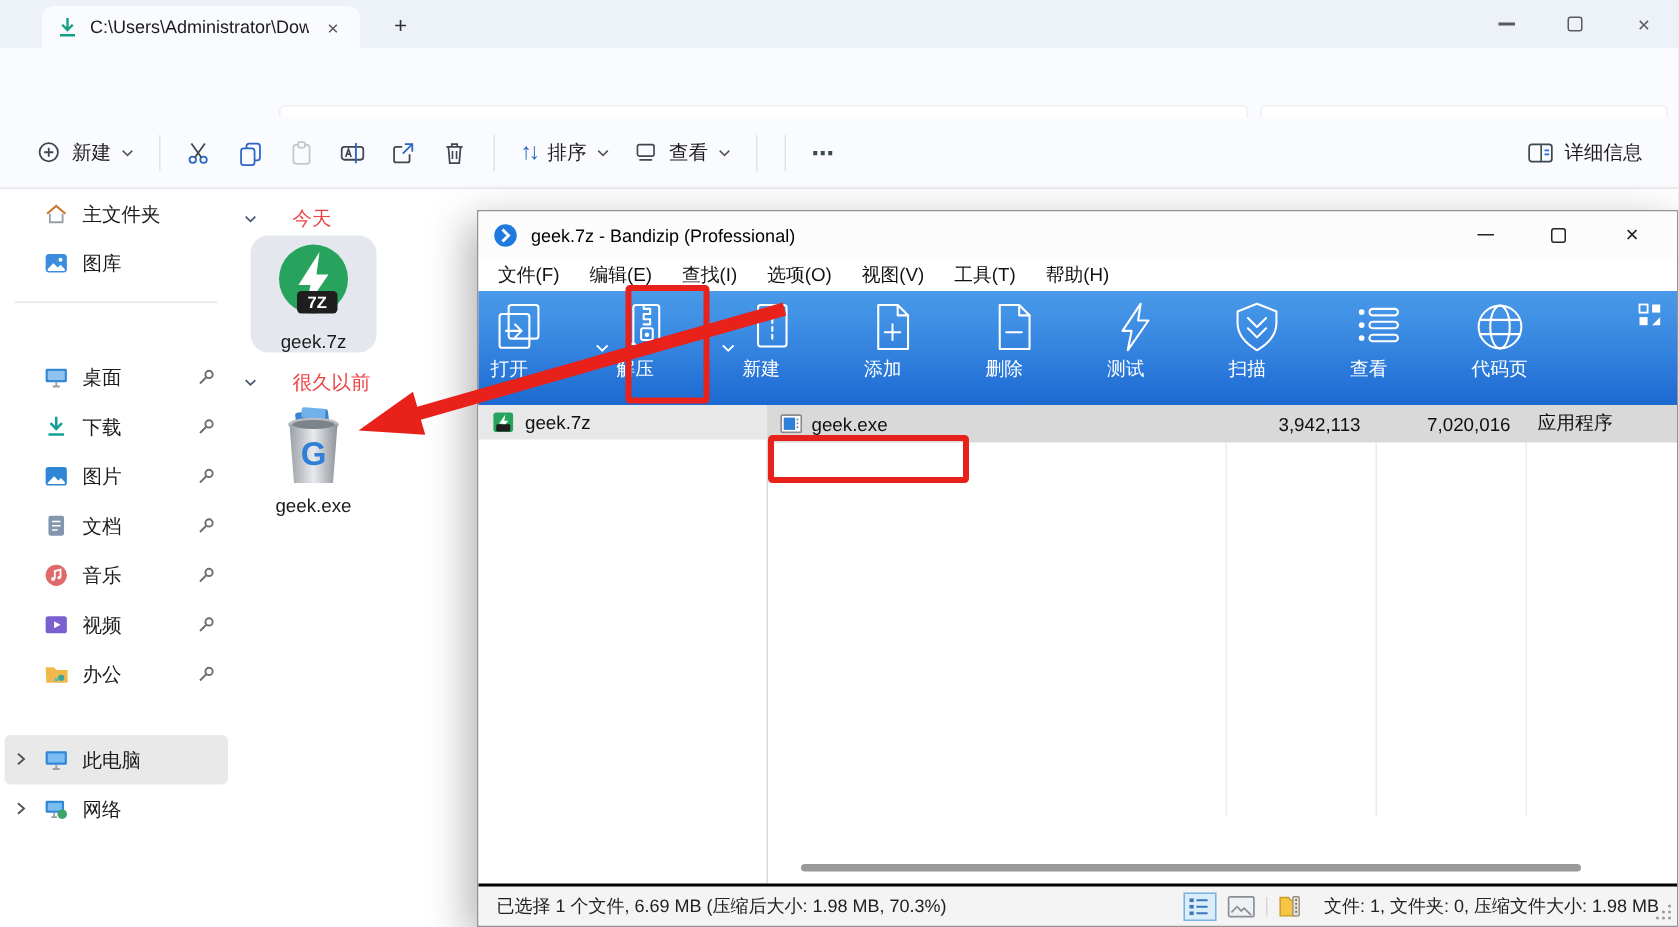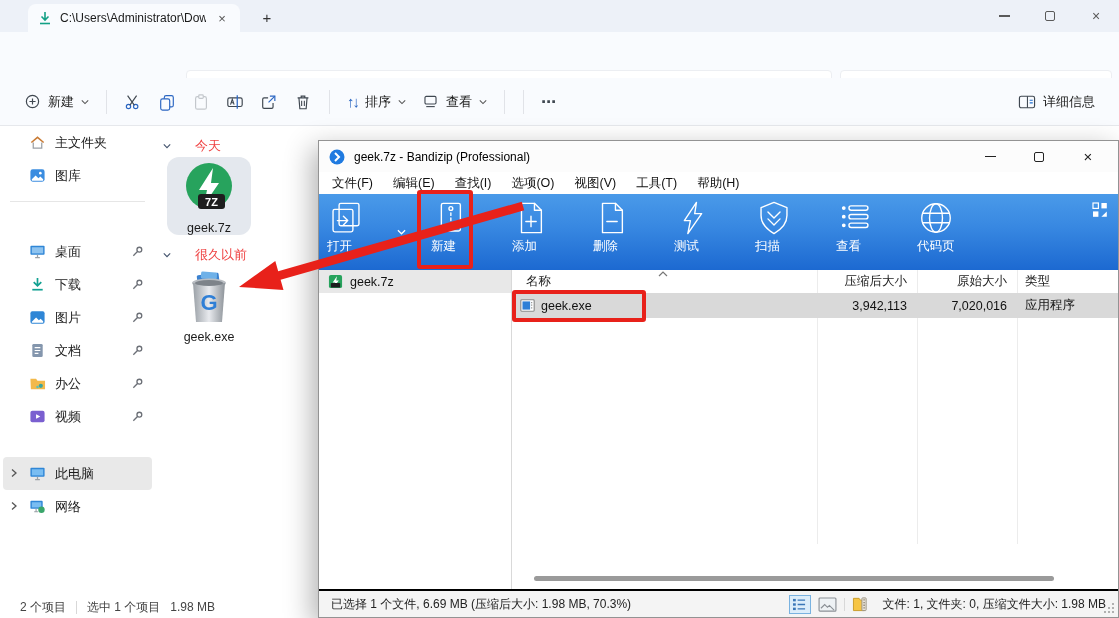--- a/index.html
+++ b/index.html
@@ -335,41 +335,58 @@
       <span class="pin">
           <svg width="13" height="13" viewBox="0 0 14 14">
             <circle cx="9" cy="5" r="2.6" fill="none" stroke="#6b6f76" stroke-width="1.4"></circle>
             <path d="M7 7 2.5 11.5" stroke="#6b6f76" stroke-width="1.4"></path>
           </svg>
         </span>
     </div>
     <div class="snav">
       <span>
           <svg width="17" height="17" viewBox="0 0 18 18">
-            <path d="M1.5 4h6L9 6h8v9h-15z" fill="#f2b94a"></path>
-            <circle cx="12.5" cy="11.5" r="2.2" fill="#3aa6a0"></circle>
-            <circle cx="9" cy="12.8" r="1.3" fill="#58c0ba"></circle>
-          </svg>
-        </span>
-      <span>办公</span>
+            <circle cx="9" cy="9" r="7.5" fill="#e06a6a"></circle>
+            <path d="M8 11.5V6l4-1v5.5" stroke="#fff" fill="none" stroke-width="1.3"></path>
+            <circle cx="6.8" cy="11.7" r="1.4" fill="#fff"></circle>
+            <circle cx="11" cy="10.7" r="1.2" fill="#fff"></circle>
+          </svg>
+        </span>
+      <span>音乐</span>
       <span class="pin">
           <svg width="13" height="13" viewBox="0 0 14 14">
             <circle cx="9" cy="5" r="2.6" fill="none" stroke="#6b6f76" stroke-width="1.4"></circle>
             <path d="M7 7 2.5 11.5" stroke="#6b6f76" stroke-width="1.4"></path>
           </svg>
         </span>
     </div>
     <div class="snav">
       <span>
           <svg width="17" height="17" viewBox="0 0 18 18">
             <rect x="1.5" y="3" width="15" height="12" rx="2" fill="#7a5fd0"></rect>
             <path d="m7.5 6.5 4.5 2.5-4.5 2.5z" fill="#fff"></path>
           </svg>
         </span>
       <span>视频</span>
+      <span class="pin">
+          <svg width="13" height="13" viewBox="0 0 14 14">
+            <circle cx="9" cy="5" r="2.6" fill="none" stroke="#6b6f76" stroke-width="1.4"></circle>
+            <path d="M7 7 2.5 11.5" stroke="#6b6f76" stroke-width="1.4"></path>
+          </svg>
+        </span>
+    </div>
+    <div class="snav">
+      <span>
+          <svg width="17" height="17" viewBox="0 0 18 18">
+            <path d="M1.5 4h6L9 6h8v9h-15z" fill="#f2b94a"></path>
+            <circle cx="12.5" cy="11.5" r="2.2" fill="#3aa6a0"></circle>
+            <circle cx="9" cy="12.8" r="1.3" fill="#58c0ba"></circle>
+          </svg>
+        </span>
+      <span>办公</span>
       <span class="pin">
           <svg width="13" height="13" viewBox="0 0 14 14">
             <circle cx="9" cy="5" r="2.6" fill="none" stroke="#6b6f76" stroke-width="1.4"></circle>
             <path d="M7 7 2.5 11.5" stroke="#6b6f76" stroke-width="1.4"></path>
           </svg>
         </span>
     </div>
     <div class="sgap"></div>
     <div class="snav sel">
       <span class="exp">
@@ -443,26 +460,20 @@
           <ellipse cx="28" cy="13" rx="17" ry="4.5" fill="#b9bdc2"></ellipse>
           <path d="M12 13 15 52h26l3-39z" fill="url(#mg)"></path>
           <ellipse cx="28" cy="13" rx="14" ry="3" fill="#7d838a"></ellipse>
           <text x="28" y="40" text-anchor="middle" font-size="22" font-weight="bold" fill="#2f7fd6">G</text>
         </svg>
       </span>
       <span class="lbl">geek.exe</span>
     </div>
   </div>
 
-  <div class="estatus">
-    <span>2 个项目</span>
-    <span class="ediv"></span>
-    <span>选中 1 个项目</span>
-    <span>1.98 MB</span>
-  </div>
 
   <div class="bz">
     <div class="bz-title">
       <span>
           <svg width="16" height="16" viewBox="0 0 16 16">
             <circle cx="8" cy="8" r="7.5" fill="#1f7ae0"></circle>
             <path d="m6 4 4 4-4 4" stroke="#fff" stroke-width="2" fill="none"></path>
           </svg>
         </span>
       <span>geek.7z - Bandizip (Professional)</span>
@@ -491,20 +502,30 @@
             <rect x="7" y="12" width="23" height="26" rx="2"></rect>
             <path d="M12 25h12m-5-5 5 5-5 5"></path>
           </svg>
         <span>打开</span>
       </div>
       <div class="bzchev">
           <svg width="9" height="6" viewBox="0 0 10 6">
             <path d="m1 1 4 4 4-4" stroke="#fff" fill="none" stroke-width="1.4"></path>
           </svg>
         </div>
+      <div class="bzbtn">
+        <svg viewBox="0 0 44 44" stroke="#fff" fill="none" stroke-width="1.6" stroke-linecap="round" stroke-linejoin="round">
+            <path d="M9 10v23a2 2 0 0 0 2 2h3"></path>
+            <rect x="13" y="5" width="20" height="31" rx="2"></rect>
+            <path d="M21 5v3h5v4h-5v4h5v4h-5"></path>
+            <rect x="19" y="23" width="9" height="9" rx="1.5"></rect>
+            <circle cx="23.5" cy="28" r="1"></circle>
+          </svg>
+        <span>解压</span>
+      </div>
       <div class="bzchev">
           <svg width="9" height="6" viewBox="0 0 10 6">
             <path d="m1 1 4 4 4-4" stroke="#fff" fill="none" stroke-width="1.4"></path>
           </svg>
         </div>
       <div class="bzbtn">
         <svg viewBox="0 0 44 44" stroke="#fff" fill="none" stroke-width="1.6" stroke-linecap="round" stroke-linejoin="round">
             <rect x="12" y="5" width="22" height="32" rx="2"></rect>
             <circle cx="23" cy="11" r="2.2"></circle>
             <path d="M23 16v3m0 3v3m0 3v3"></path>
@@ -589,26 +610,20 @@
       </div>
       <div class="bz-list">
         <span class="colline" style="left:305px"></span>
         <span class="colline" style="left:405px"></span>
         <span class="colline" style="left:505px"></span>
         <span class="sortcaret">
             <svg width="10" height="6" viewBox="0 0 10 6">
               <path d="m1 5 4-4 4 4" stroke="#777" fill="none" stroke-width="1.2"></path>
             </svg>
           </span>
-        <div class="bz-hdr">
-          <span class="bz-cell-name">名称</span>
-          <span class="bz-cell-num">压缩后大小</span>
-          <span class="bz-cell-num">原始大小</span>
-          <span class="bz-cell-type">类型</span>
-        </div>
         <div class="bz-row">
           <span class="name">
             <span>
                 <svg width="15" height="13" viewBox="0 0 16 14">
                   <rect x="0.8" y="0.8" width="14.4" height="12.4" rx="1" fill="#fff" stroke="#8a8a8a" stroke-width="1.2"></rect>
                   <rect x="2.6" y="2.6" width="8.2" height="8.8" fill="#2f7fd6"></rect>
                   <path d="M12.5 3.2v1.4M12.5 6v1.4M12.5 8.8v1.4" stroke="#8a8a8a" stroke-width="1.2"></path>
                 </svg>
               </span>
             <span>geek.exe</span>

